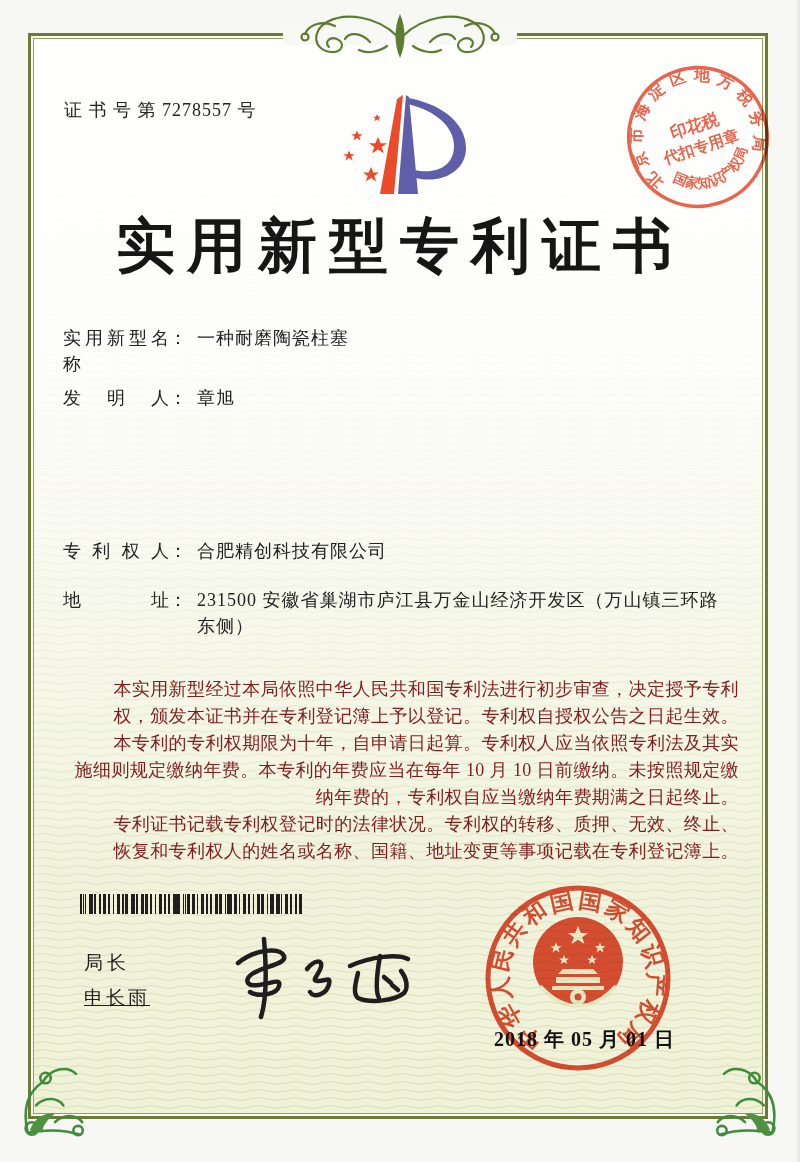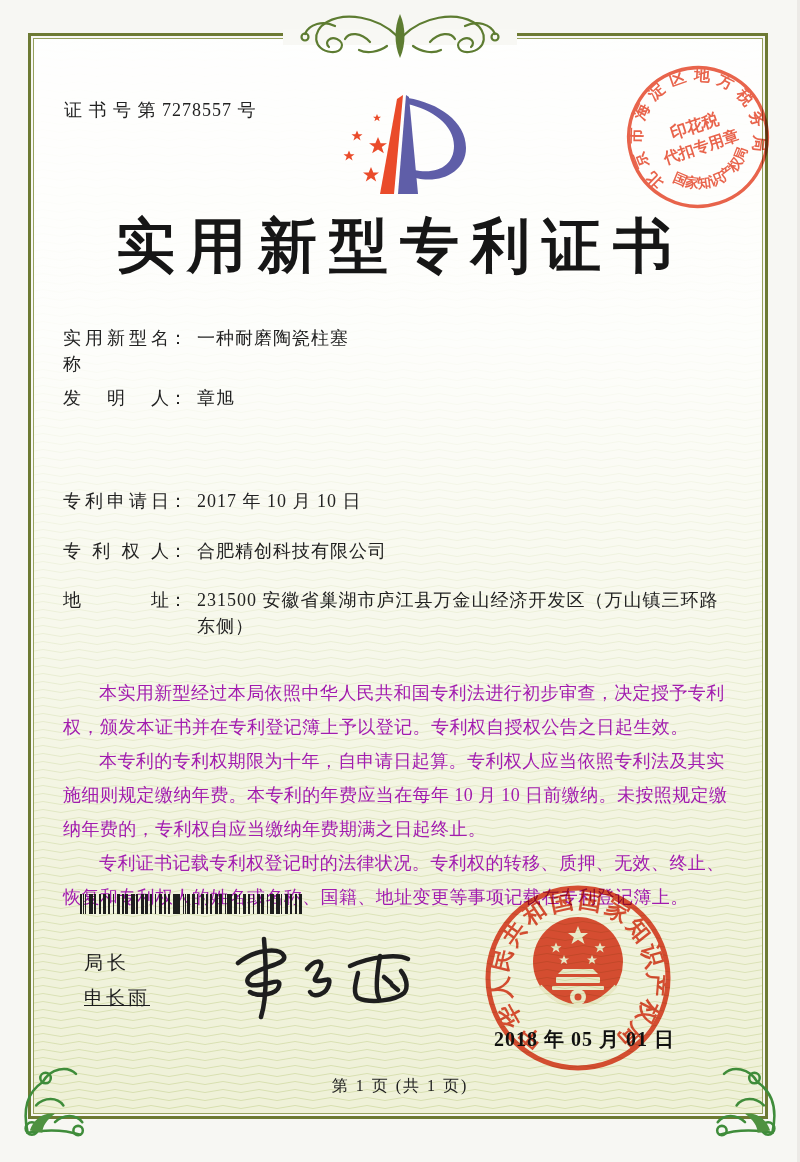--- a/index.html
+++ b/index.html
@@ -24,21 +24,21 @@
   .title{position:absolute;left:0;top:207px;width:800px;text-align:center;font-size:59px;font-weight:600;letter-spacing:12px;color:#161616;}
 
   
   .frow{position:absolute;left:63px;font-size:18px;color:#222;line-height:26px;}
   .flabel{display:inline-block;width:106px;text-align:justify;text-align-last:justify;vertical-align:top;}
   .fcolon{display:inline-block;vertical-align:top;}
   .fvalue{display:inline-block;margin-left:10px;max-width:545px;vertical-align:top;letter-spacing:1px;}
   .grant-right{position:absolute;left:390px;top:0;white-space:nowrap;}
 
   
-  .body-text{position:absolute;left:63px;top:676px;width:676px;font-size:18px;line-height:34px;color:#a21caf;}
+  .body-text{position:absolute;left:63px;top:676px;width:676px;font-size:18px;line-height:27px;color:#7f1d1d;text-align:right;}
   .body-text p{margin:0;text-indent:2em;letter-spacing:.4px;}
 
   
   .barcode{position:absolute;left:80px;top:894px;width:222px;height:20px;
     background-image:
       repeating-linear-gradient(90deg,#1e1e1e 0 2px,transparent 2px 5px,#1e1e1e 5px 6px,transparent 6px 9px,#1e1e1e 9px 12px,transparent 12px 14px),
       repeating-linear-gradient(90deg,transparent 0 3px,#1e1e1e 3px 4px,transparent 4px 11px,#1e1e1e 11px 13px,transparent 13px 17px);}
   .officer-title{position:absolute;left:84px;top:950px;font-size:19px;letter-spacing:4px;color:#1c1c1c;font-family:Liberation Mono, monospace;}
   .officer-name{position:absolute;left:84px;top:985px;font-size:19px;letter-spacing:3px;color:#1c1c1c;font-family:"Liberation Sans","DejaVu Sans",sans-serif;text-decoration:underline;}
   .signature{position:absolute;left:200px;top:933px;width:235px;height:90px;}
@@ -150,23 +150,20 @@
     <text x="80" y="96" text-anchor="middle" font-size="16" font-weight="bold" fill="#e8573d" font-family="Liberation Serif, serif">代扣专用章</text>
   </svg>
 
   <div class="title">实用新型专利证书</div>
 
   <div class="frow" style="top:325px">
     <span class="flabel">实用新型名称</span><span class="fcolon">：</span><span class="fvalue">一种耐磨陶瓷柱塞</span>
   </div>
   <div class="frow" style="top:385px">
     <span class="flabel">发明人</span><span class="fcolon">：</span><span class="fvalue">章旭</span>
-  </div>
-  <div class="frow" style="top:488px">
-    <span class="flabel">专利申请日</span><span class="fcolon">：</span><span class="fvalue">2017 年 10 月 10 日</span>
   </div>
   <div class="frow" style="top:538px">
     <span class="flabel">专利权人</span><span class="fcolon">：</span><span class="fvalue">合肥精创科技有限公司</span>
   </div>
   <div class="frow" style="top:587px">
     <span class="flabel">地址</span><span class="fcolon">：</span><span class="fvalue" style="max-width:540px">231500 安徽省巢湖市庐江县万金山经济开发区（万山镇三环路东侧）</span>
   </div>
 
   <div class="body-text">
     <p>本实用新型经过本局依照中华人民共和国专利法进行初步审查，决定授予专利权，颁发本证书并在专利登记簿上予以登记。专利权自授权公告之日起生效。</p>
@@ -213,15 +210,14 @@
         <rect x="74" y="108" width="52" height="4" rx="1"></rect>
       </g>
       <circle cx="100" cy="119" r="8" fill="#f7f5e6"></circle>
       <circle cx="100" cy="119" r="3.5" fill="#e14a30"></circle>
       <path d="M62 108 Q 80 128 100 128 Q 120 128 138 108" fill="none" stroke="#f7f5e6" stroke-width="4"></path>
     </g>
   </svg>
 
   <div class="seal-date">2018 年 05 月 01 日</div>
 
-  <div class="footer">第 1 页 (共 1 页)</div>
 
 </div>
 
 </body></html>

